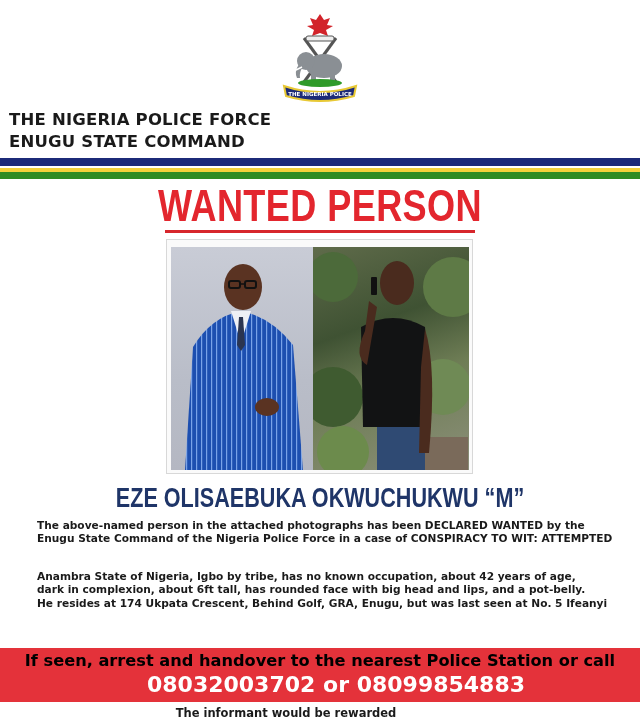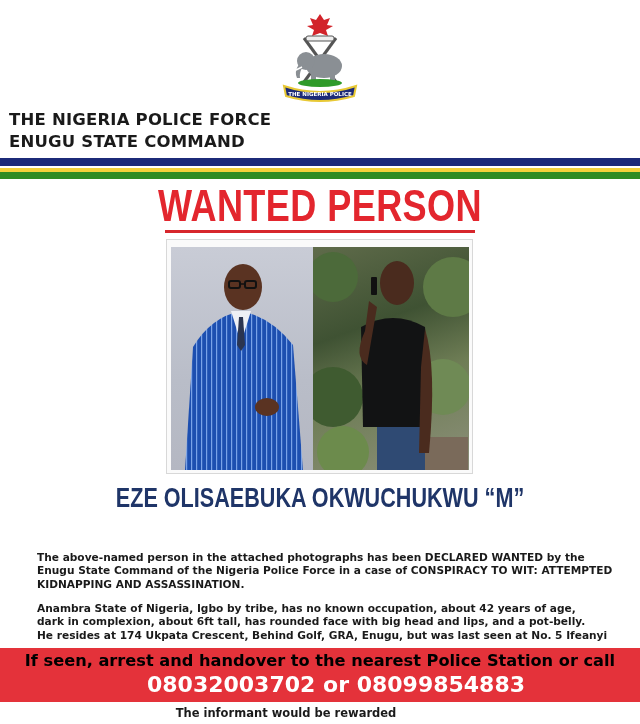--- a/index.html
+++ b/index.html
@@ -21,21 +21,21 @@
 
   .wanted { left:0; width:640px; top:183px; text-align:center; color:#e3262e; font-family:"Liberation Sans", sans-serif; font-weight:bold; font-size:44px; line-height:46px; transform:scaleX(0.82); transform-origin:center; letter-spacing:0.5px; }
   .rule { left:165px; top:230px; width:310px; height:3px; background:#d7262c; }
 
   .frame { left:166px; top:239px; width:307px; height:235px; border:1px solid #d8d8d8; background:#fafafa; box-sizing:border-box; }
   .photo-left { left:171px; top:247px; width:142px; height:223px; background:linear-gradient(180deg,#c9ccd6 0%,#b9bdc8 60%,#b4b7c2 100%); overflow:hidden; }
   .photo-right{ left:313px; top:247px; width:156px; height:223px; background:linear-gradient(160deg,#5f6b4a 0%,#3f5233 35%,#6e7d55 60%,#8c8f7a 100%); overflow:hidden; }
 
   .name { left:0; width:640px; top:483px; text-align:center; color:#1f3568; font-family:"Liberation Sans", sans-serif; font-weight:bold; font-size:27px; line-height:30px; transform:scaleX(0.80); transform-origin:center; }
 
-  .para { left:37px; width:580px; color:#1a1a1a; font-family:"DejaVu Sans", sans-serif; font-weight:bold; font-size:10.6px; line-height:13.4px;margin-top:32px; }
+  .para { left:37px; width:580px; color:#1a1a1a; font-family:"DejaVu Sans", sans-serif; font-weight:bold; font-size:10.6px; line-height:13.4px; }
   .para-1 { top:519px; }
   .para-2 { top:570px; }
 
   .banner { left:0; top:648px; width:640px; height:54px; background:#e4323a; }
   .banner-1 { left:0; width:640px; top:651px; text-align:center; color:#000000; font-family:"DejaVu Sans", sans-serif; font-weight:bold; font-size:16.2px; line-height:20px; }
   .banner-2 { left:16px; width:640px; top:671px; text-align:center; color:#ffffff; font-family:"DejaVu Sans", sans-serif; font-weight:bold; font-size:22px; line-height:28px; }
   .footer { left:0; width:572px; top:706px; text-align:center; color:#1a1a1a; font-family:"DejaVu Sans", sans-serif; font-weight:bold; font-size:11.5px; line-height:15px; }
 </style>
 </head>
 <body>
@@ -122,21 +122,20 @@
 
     <rect x="58" y="30" width="6" height="18" rx="1" fill="#111"></rect>
   </svg>
 </div>
 
 <div class="abs name">EZE OLISAEBUKA OKWUCHUKWU “M”</div>
 
 <div class="abs para para-1">
   <div>The above-named person in the attached photographs has been DECLARED WANTED by the</div>
   <div>Enugu State Command of the Nigeria Police Force in a case of CONSPIRACY TO WIT: ATTEMPTED</div>
-  <div>KIDNAPPING AND ASSASSINATION.</div>
 </div>
 
 <div class="abs para para-2">
   <div>Anambra State of Nigeria, Igbo by tribe, has no known occupation, about 42 years of age,</div>
   <div>dark in complexion, about 6ft tall, has rounded face with big head and lips, and a pot-belly.</div>
   <div>He resides at 174 Ukpata Crescent, Behind Golf, GRA, Enugu, but was last seen at No. 5 Ifeanyi</div>
 </div>
 
 <div class="abs banner"></div>
 <div class="abs banner-1">If seen, arrest and handover to the nearest Police Station or call</div>

